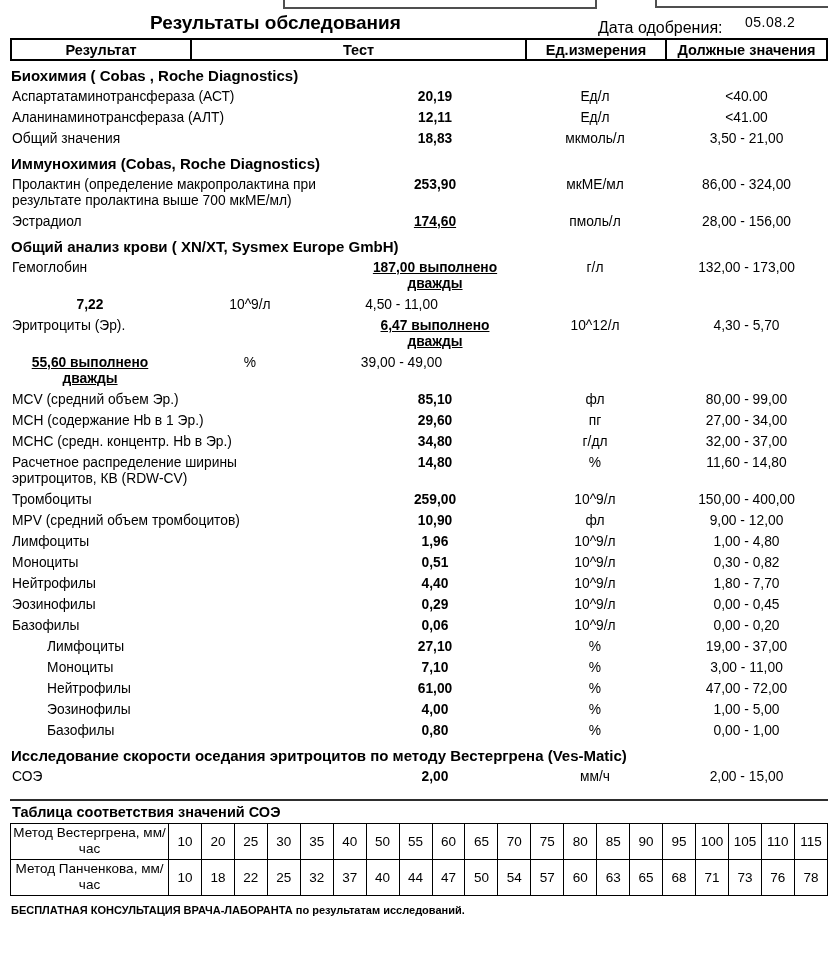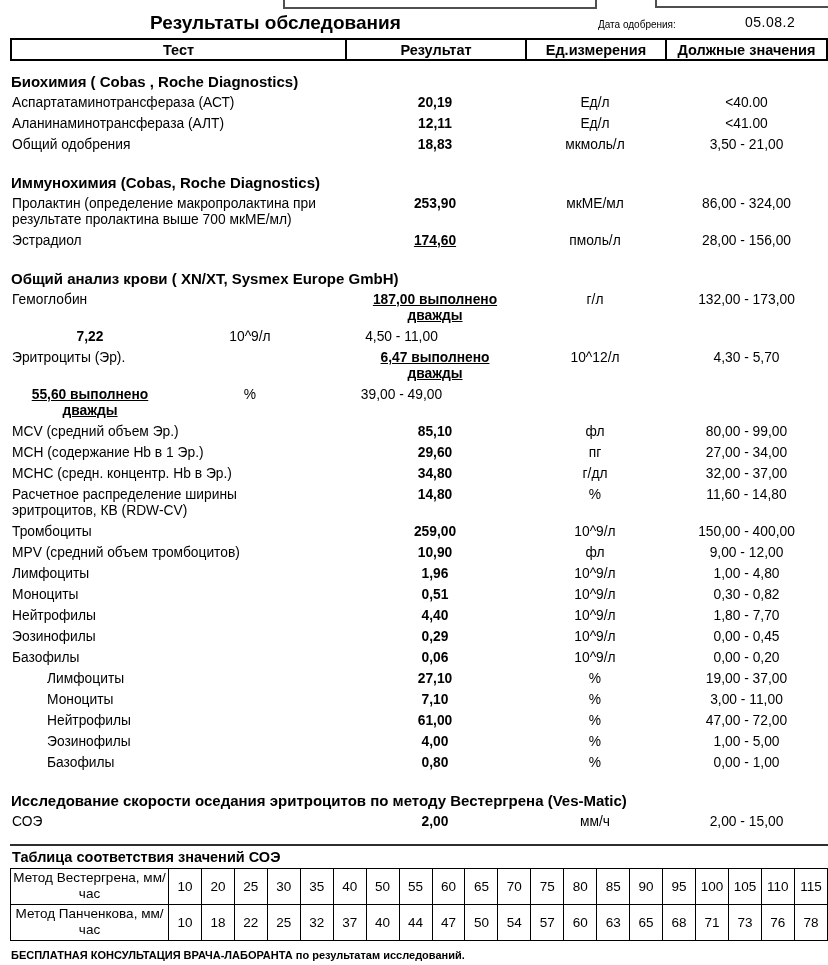--- a/index.html
+++ b/index.html
@@ -7,39 +7,39 @@
     width:828px; height:965px; overflow:hidden; position:relative;
     background:#ffffff; color:#000;
     font-family:"Liberation Sans", "DejaVu Sans", sans-serif;
   }
   
   .top-box { position:absolute; background:#fff; border:2px solid #4f4f4f; box-sizing:border-box; }
   #top-box-1 { left:283px; top:-21px; width:314px; height:30px; }
   #top-box-2 { left:655px; top:-21px; width:250px; height:29px; }
 
   .doc-title { position:absolute; left:150px; top:12px; font-size:19px; font-weight:bold; white-space:nowrap; }
-  .approval-label { position:absolute; left:598px; top:19px; font-size:10px; white-space:nowrap; }
+  .approval-label { position:absolute; left:598px; top:19px; font-size:16px; white-space:nowrap; }
   .approval-date { position:absolute; left:745px; top:14px; font-size:14px; font-weight:normal; letter-spacing:.5px; white-space:nowrap; }
 
   
   .results-header {
     position:absolute; top:38px; left:10px; width:818px; height:23px;
     border:2px solid #000; box-sizing:border-box; display:flex;
     font-weight:bold; font-size:14.5px;
   }
   .hc { display:flex; align-items:center; justify-content:center; box-sizing:border-box; height:100%; }
   .hc-test   { width:335px; border-right:2px solid #000; }
   .hc-result { width:180px; border-right:2px solid #000; }
   .hc-units  { width:140px; border-right:2px solid #000; }
   .hc-ref    { flex:1; }
 
   .results-body { margin-top:61px; width:828px; }
   .t-row { display:flex; align-items:flex-start; }
   .test-row { padding:2.5px 0; }
-  .section-row { padding:13px 0 2px 0;margin-top:7px; }
+  .section-row { padding:7px 0 2px 0; }
   .section-label { font-weight:bold; font-size:15px; line-height:16px; padding-left:11px; }
   .cell { font-size:13.8px; line-height:16px; box-sizing:border-box; }
   .c-test   { width:345px; padding-left:12px; padding-right:24px; }
   .c-test.indent { padding-left:47px; }
   .c-result { width:180px; text-align:center; font-weight:bold; padding:0 8px; }
   .c-units  { width:140px; text-align:center; }
   .c-ref    { width:163px; text-align:center; }
   .underlined { text-decoration:underline; }
 
   
@@ -55,22 +55,22 @@
 <body>
 
 <div class="top-box" id="top-box-1"></div>
 <div class="top-box" id="top-box-2"></div>
 
 <div class="doc-title">Результаты обследования</div>
 <div class="approval-label">Дата одобрения:</div>
 <div class="approval-date">05.08.2</div>
 
 <div class="results-header">
+  <div class="hc hc-result">Результат</div>
   <div class="hc hc-test">Тест</div>
-  <div class="hc hc-result">Результат</div>
   <div class="hc hc-units">Ед.измерения</div>
   <div class="hc hc-ref">Должные значения</div>
 </div>
 
 <div class="results-body">
     <div class="t-row section-row">
       <div class="section-label">Биохимия ( Cobas , Roche Diagnostics)</div>
     </div>
     <div class="t-row test-row">
       <div class="cell c-test">Аспартатаминотрансфераза (АСТ)</div>
@@ -78,21 +78,21 @@
       <div class="cell c-units">Ед/л</div>
       <div class="cell c-ref">&lt;40.00</div>
     </div>
     <div class="t-row test-row">
       <div class="cell c-test">Аланинаминотрансфераза (АЛТ)</div>
       <div class="cell c-result"><span>12,11</span></div>
       <div class="cell c-units">Ед/л</div>
       <div class="cell c-ref">&lt;41.00</div>
     </div>
     <div class="t-row test-row">
-      <div class="cell c-test">Общий одобрения</div>
+      <div class="cell c-test">Общий значения</div>
       <div class="cell c-result"><span>18,83</span></div>
       <div class="cell c-units">мкмоль/л</div>
       <div class="cell c-ref">3,50 - 21,00</div>
     </div>
     <div class="t-row section-row">
       <div class="section-label">Иммунохимия (Cobas, Roche Diagnostics)</div>
     </div>
     <div class="t-row test-row">
       <div class="cell c-test">Пролактин (определение макропролактина при результате пролактина выше 700 мкМЕ/мл)</div>
       <div class="cell c-result"><span>253,90</span></div>

